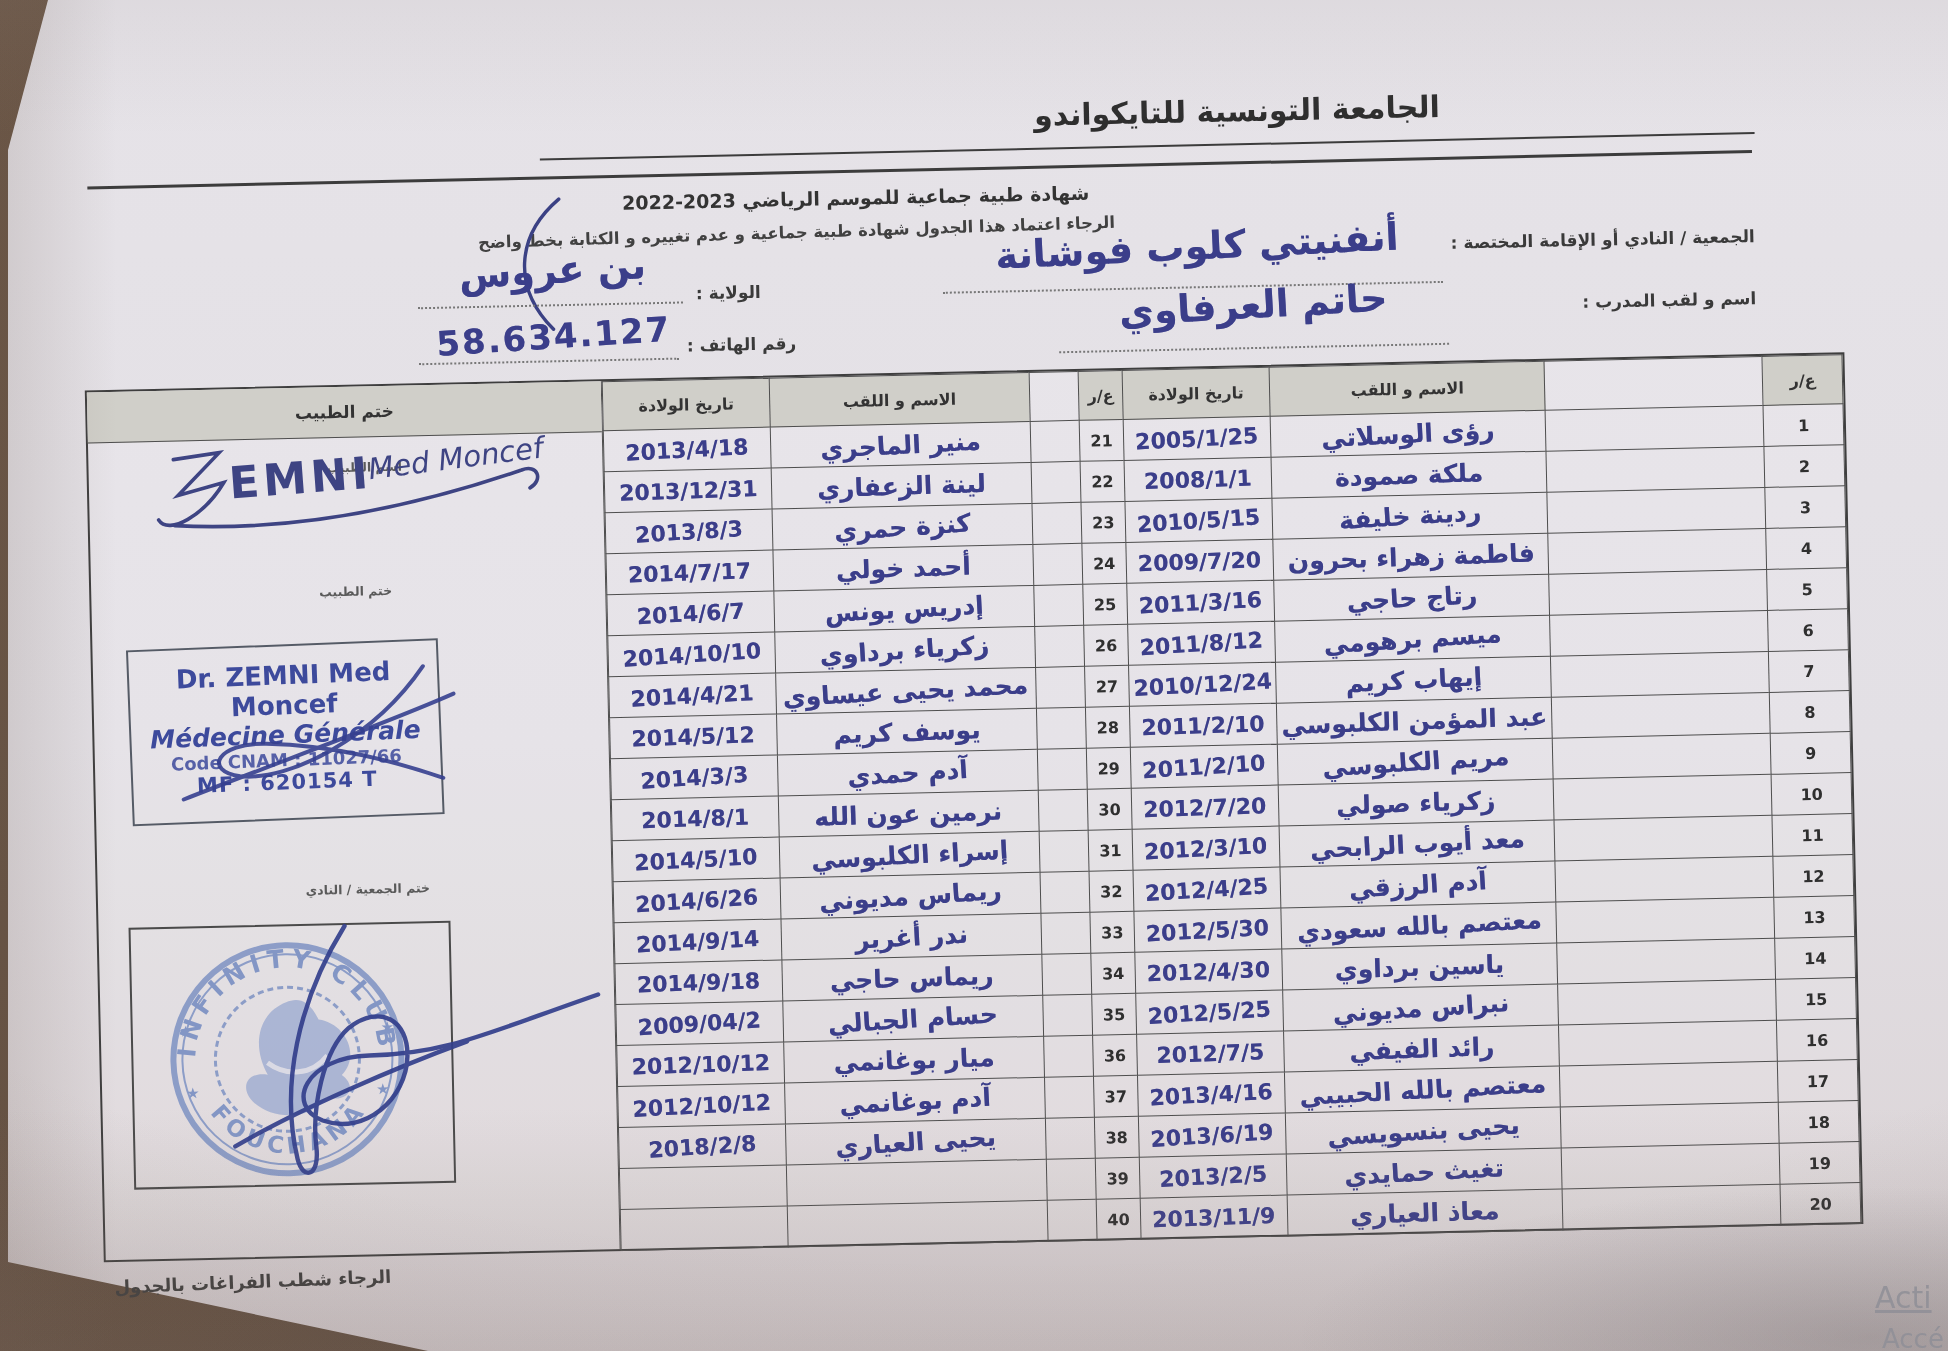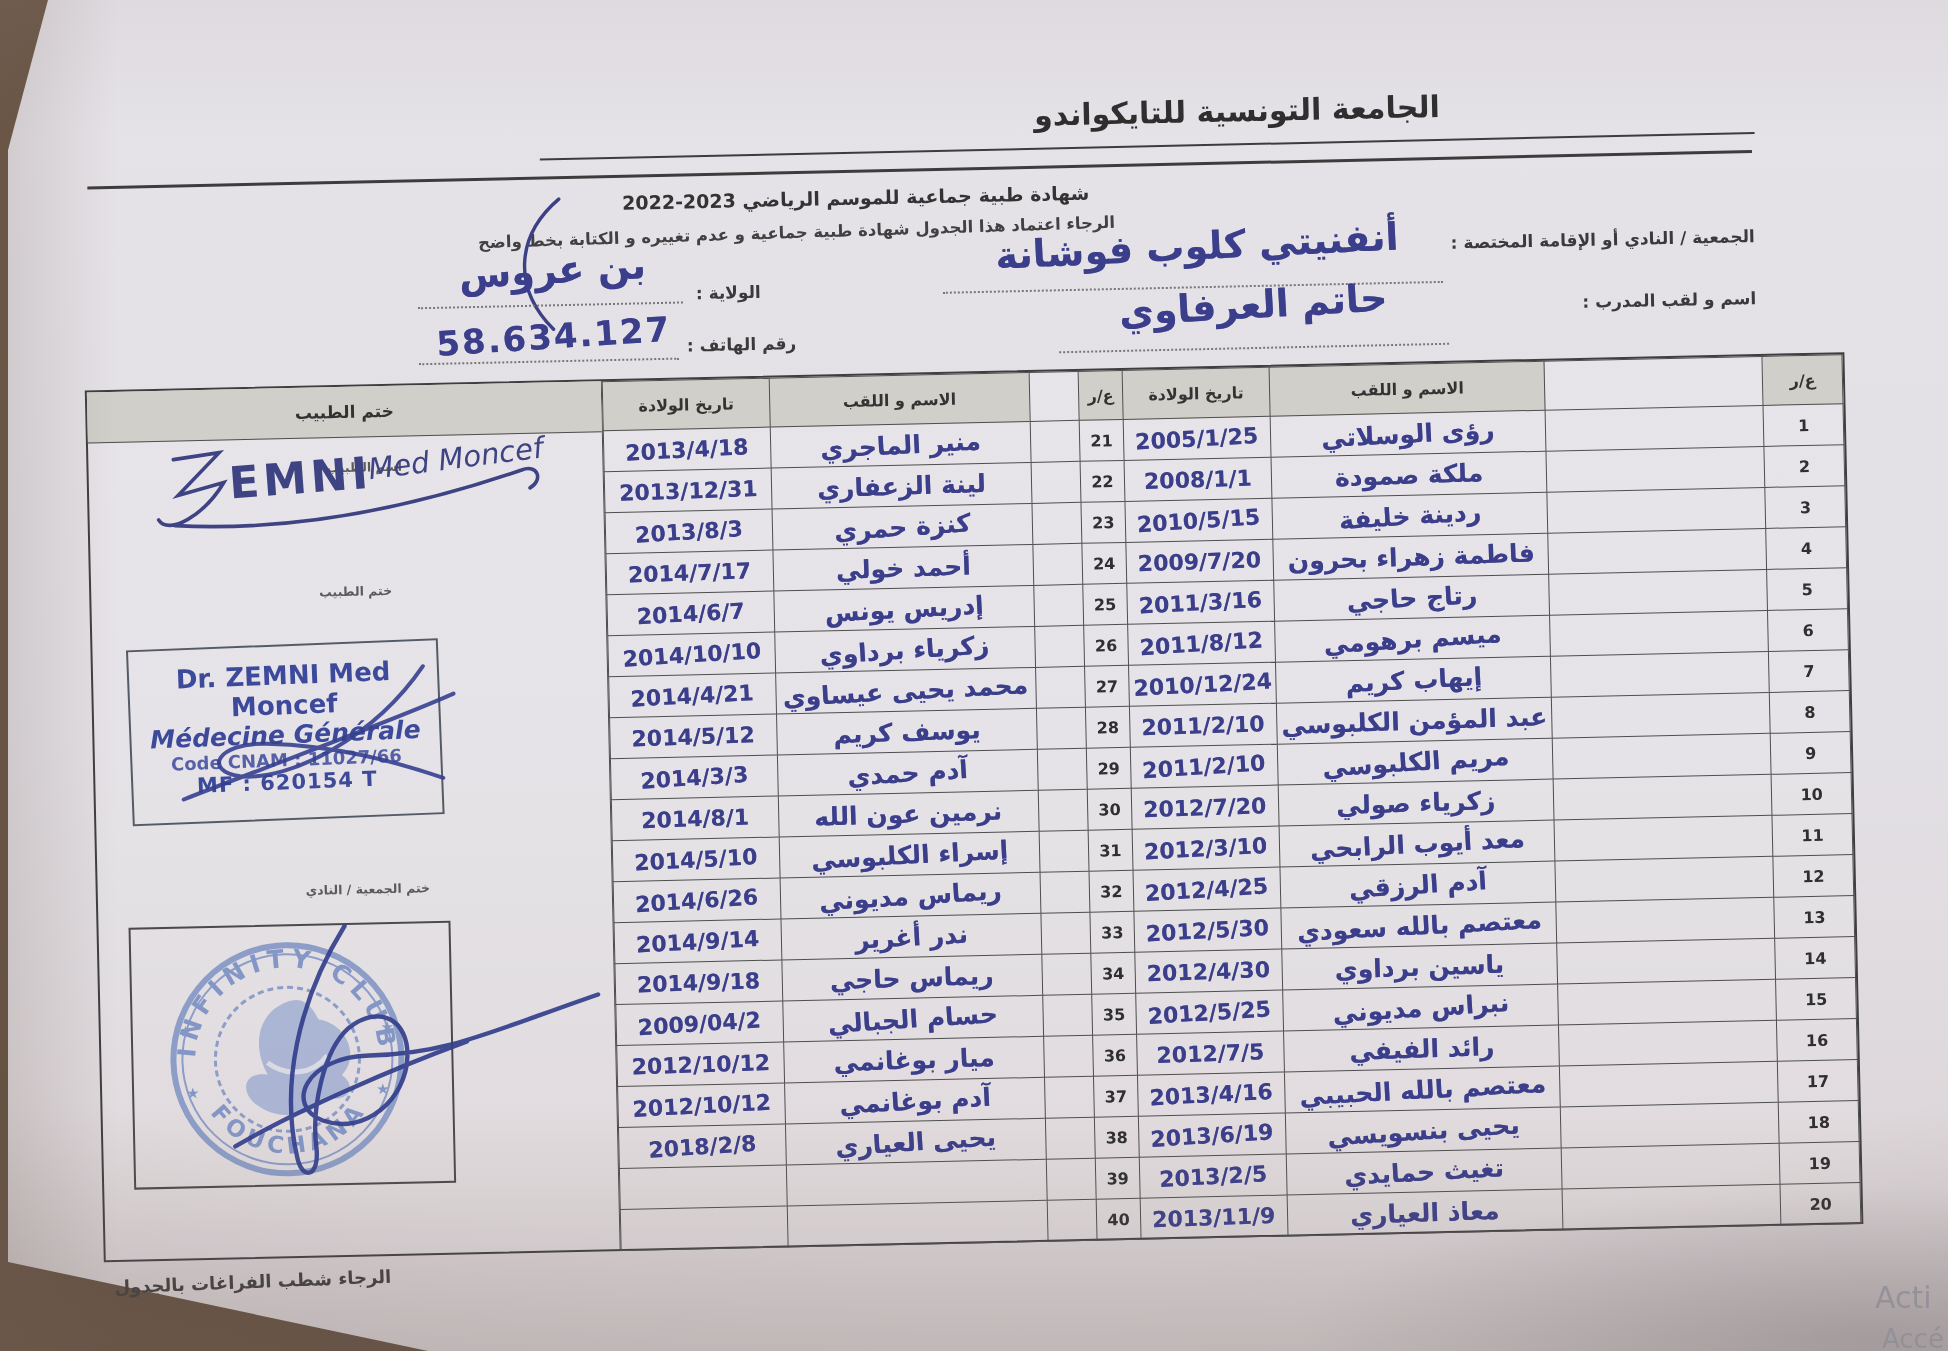--- a/index.html
+++ b/index.html
@@ -389,14 +389,14 @@
           </tr>
         </tbody>
     </table>
   </div>
 
   <div class="footer-note rtl">الرجاء شطب الفراغات بالجدول</div>
 </div>
 
 <div class="shade"></div>
 
-<div class="watermark" style="left:1875px;top:1280px;font-size:30px;">Acti</div>
+<div class="watermark" style="left:1875px;top:1280px;font-size:30px;text-decoration:underline;">Acti</div>
 <div class="watermark" style="left:1882px;top:1324px;font-size:26px;">Accé</div>
 
 </body></html>

